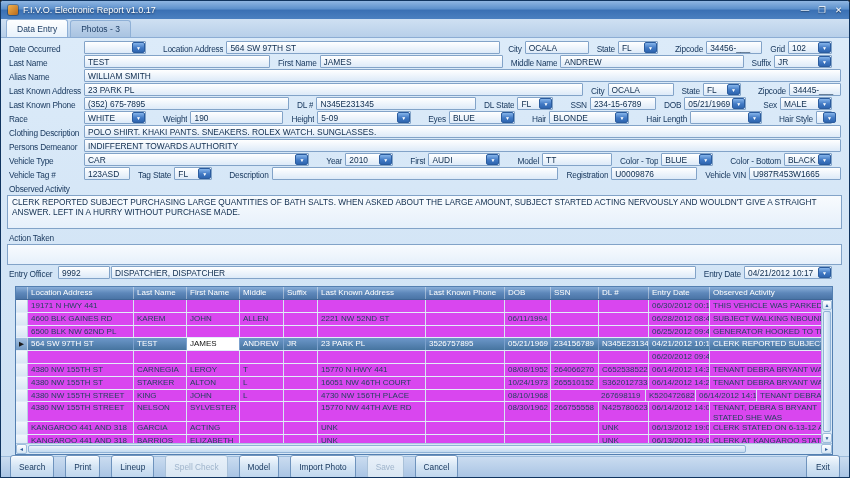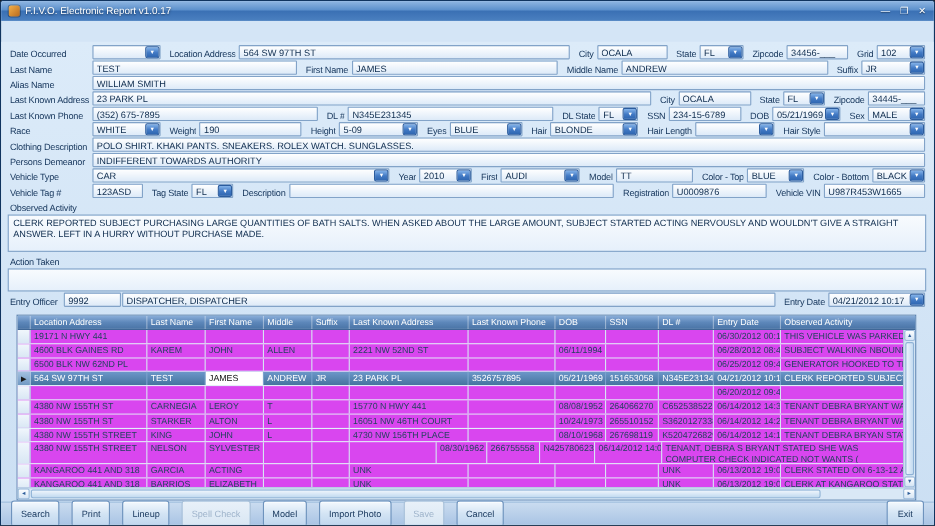--- a/index.html
+++ b/index.html
@@ -26,21 +26,21 @@
   .body{position:absolute;top:37px;left:0;right:0;bottom:0;background:linear-gradient(#dcebf9,#cbdff3);}
   .formarea{position:absolute;top:3px;left:6px;right:7px;}
   .frow{display:flex;align-items:flex-end;margin-bottom:1px;height:13px;}
   .frow.auto{height:auto;}
   .flabel{font-size:8.3px;color:#16365c;white-space:nowrap;overflow:hidden;flex-shrink:0;
     margin:0 3px 0 7px;letter-spacing:-0.2px;}
   .frow .flabel:first-child{margin-left:2px;}
   .fld{height:13px;border:1px solid #82a3c8;background:linear-gradient(#ffffff,#ddeaf8);
     font-size:8.4px;color:#0d2b4d;padding:0 3px;font-family:inherit;min-width:0;border-radius:1px;outline:none;margin-right:1px;}
   .combo{height:13px;border:1px solid #82a3c8;background:linear-gradient(#ffffff,#ddeaf8);
-    display:flex;align-items:center;border-radius:1px;min-width:0;margin-right:1px;flex-shrink:0;}
+    display:flex;align-items:center;border-radius:1px;min-width:0;margin-right:10px;flex-shrink:0;}
   .cval{flex:1;font-size:8.4px;color:#0d2b4d;padding:0 3px;white-space:nowrap;overflow:hidden;min-width:0;}
   .carrow{width:13px;align-self:stretch;flex-shrink:0;
     background:linear-gradient(#85b4ea,#4179c4 55%,#2f66b0);border:1px solid #2b5c9e;border-radius:2px;
     color:#fff;font-size:5px;display:flex;align-items:center;justify-content:center;}
   .ta{display:block;width:100%;border:1px solid #82a3c8;background:linear-gradient(#f8fbfe,#e6f0fb);
     resize:none;font-family:inherit;font-size:8.3px;color:#0d2b4d;padding:1px 4px;outline:none;}
   
   .grid{position:absolute;top:248px;left:14px;width:818px;bottom:22px;border:1px solid #537fb1;background:#fff;overflow:hidden;}
   .ghead{position:absolute;top:0;left:0;right:0;height:13px;display:flex;
     background:linear-gradient(#8aaed9,#5d87ba 50%,#4a74a6);border-bottom:1px solid #3f6796;}
@@ -91,20 +91,24 @@
   <div class="titlebar">
     <span class="appicon"></span>
     <span class="title">F.I.V.O. Electronic Report v1.0.17</span>
     <span class="wbtns">
       <span class="wbtn">—</span>
       <span class="wbtn">❐</span>
       <span class="wbtn">✕</span>
     </span>
   </div>
 
+  <div class="tabstrip">
+    <div class="tab active">Data Entry</div>
+    <div class="tab">Photos - 3</div>
+  </div>
 
   <div class="body">
     <div class="formarea" id="formarea">
         <div class="frow">
           <span class="flabel" style="width: 72px;">Date Occurred</span>
           <div class="combo" style="width: 62px;">
             <span class="cval"></span>
             <span class="carrow">▼</span>
           </div>
           <span class="flabel">Location Address</span>
@@ -179,21 +183,21 @@
         </div>
         <div class="frow">
           <span class="flabel" style="width: 72px;">Race</span>
           <div class="combo" style="width: 62px;">
             <span class="cval">WHITE</span>
             <span class="carrow">▼</span>
           </div>
           <span class="flabel">Weight</span>
           <input class="fld" type="text" value="190" style="width: 93px;">
           <span class="flabel">Height</span>
-          <div class="combo" style="width: 72px;">
+          <div class="combo" style="width: 94px;">
             <span class="cval">5-09</span>
             <span class="carrow">▼</span>
           </div>
           <span class="flabel">Eyes</span>
           <div class="combo" style="width: 66px;">
             <span class="cval">BLUE</span>
             <span class="carrow">▼</span>
           </div>
           <span class="flabel">Hair</span>
           <div class="combo" style="width: 80px;">
@@ -352,21 +356,21 @@
           <div class="grow sel">
             <div class="grh">▶</div>
             <div class="gc" style="width: 106px;">564 SW 97TH ST</div>
             <div class="gc" style="width: 53px;">TEST</div>
             <div class="gc edit" style="width: 53px;">JAMES</div>
             <div class="gc" style="width: 44px;">ANDREW</div>
             <div class="gc" style="width: 34px;">JR</div>
             <div class="gc" style="width: 108px;">23 PARK PL</div>
             <div class="gc" style="width: 79px;">3526757895</div>
             <div class="gc" style="width: 46px;">05/21/1969</div>
-            <div class="gc" style="width: 48px;">151653058</div>
+            <div class="gc" style="width: 48px;">234156789</div>
             <div class="gc" style="width: 50px;">N345E231345</div>
             <div class="gc" style="width: 61px;">04/21/2012 10:17</div>
             <div class="gc obs">CLERK REPORTED SUBJECT PURCHASING LAR</div>
           </div>
           <div class="grow">
             <div class="grh"></div>
             <div class="gc" style="width: 106px;"></div>
             <div class="gc" style="width: 53px;"></div>
             <div class="gc" style="width: 53px;"></div>
             <div class="gc" style="width: 44px;"></div>
@@ -412,32 +416,33 @@
           <div class="grow">
             <div class="grh"></div>
             <div class="gc" style="width: 106px;">4380 NW 155TH STREET</div>
             <div class="gc" style="width: 53px;">KING</div>
             <div class="gc" style="width: 53px;">JOHN</div>
             <div class="gc" style="width: 44px;">L</div>
             <div class="gc" style="width: 34px;"></div>
             <div class="gc" style="width: 108px;">4730 NW 156TH PLACE</div>
             <div class="gc" style="width: 79px;"></div>
             <div class="gc" style="width: 46px;">08/10/1968</div>
-            <div class="gc" style="width: 48px;">267698119</div>
+            <div class="gc" style="width: 48px; margin-left: 47px;">267698119</div>
             <div class="gc" style="width: 50px;">K5204726829...</div>
             <div class="gc" style="width: 61px;">06/14/2012 14:10</div>
             <div class="gc obs">TENANT DEBRA BRYAN STATED SHE IS UNAB</div>
           </div>
           <div class="grow tall">
             <div class="grh"></div>
             <div class="gc" style="width: 106px;">4380 NW 155TH STREET</div>
             <div class="gc" style="width: 53px;">NELSON</div>
             <div class="gc" style="width: 53px;">SYLVESTER</div>
             <div class="gc" style="width: 44px;"></div>
             <div class="gc" style="width: 34px;"></div>
+            <div class="gc" style="width: 108px;">15770 NW 44TH AVE RD</div>
             <div class="gc" style="width: 79px;"></div>
             <div class="gc" style="width: 46px;">08/30/1962</div>
             <div class="gc" style="width: 48px;">266755558</div>
             <div class="gc" style="width: 50px;">N425780623...</div>
             <div class="gc" style="width: 61px;">06/14/2012 14:01</div>
             <div class="gc obs">TENANT, DEBRA S BRYANT STATED SHE WAS COMPUTER CHECK INDICATED NOT WANTS (</div>
           </div>
           <div class="grow">
             <div class="grh"></div>
             <div class="gc" style="width: 106px;">KANGAROO 441 AND 318</div>

